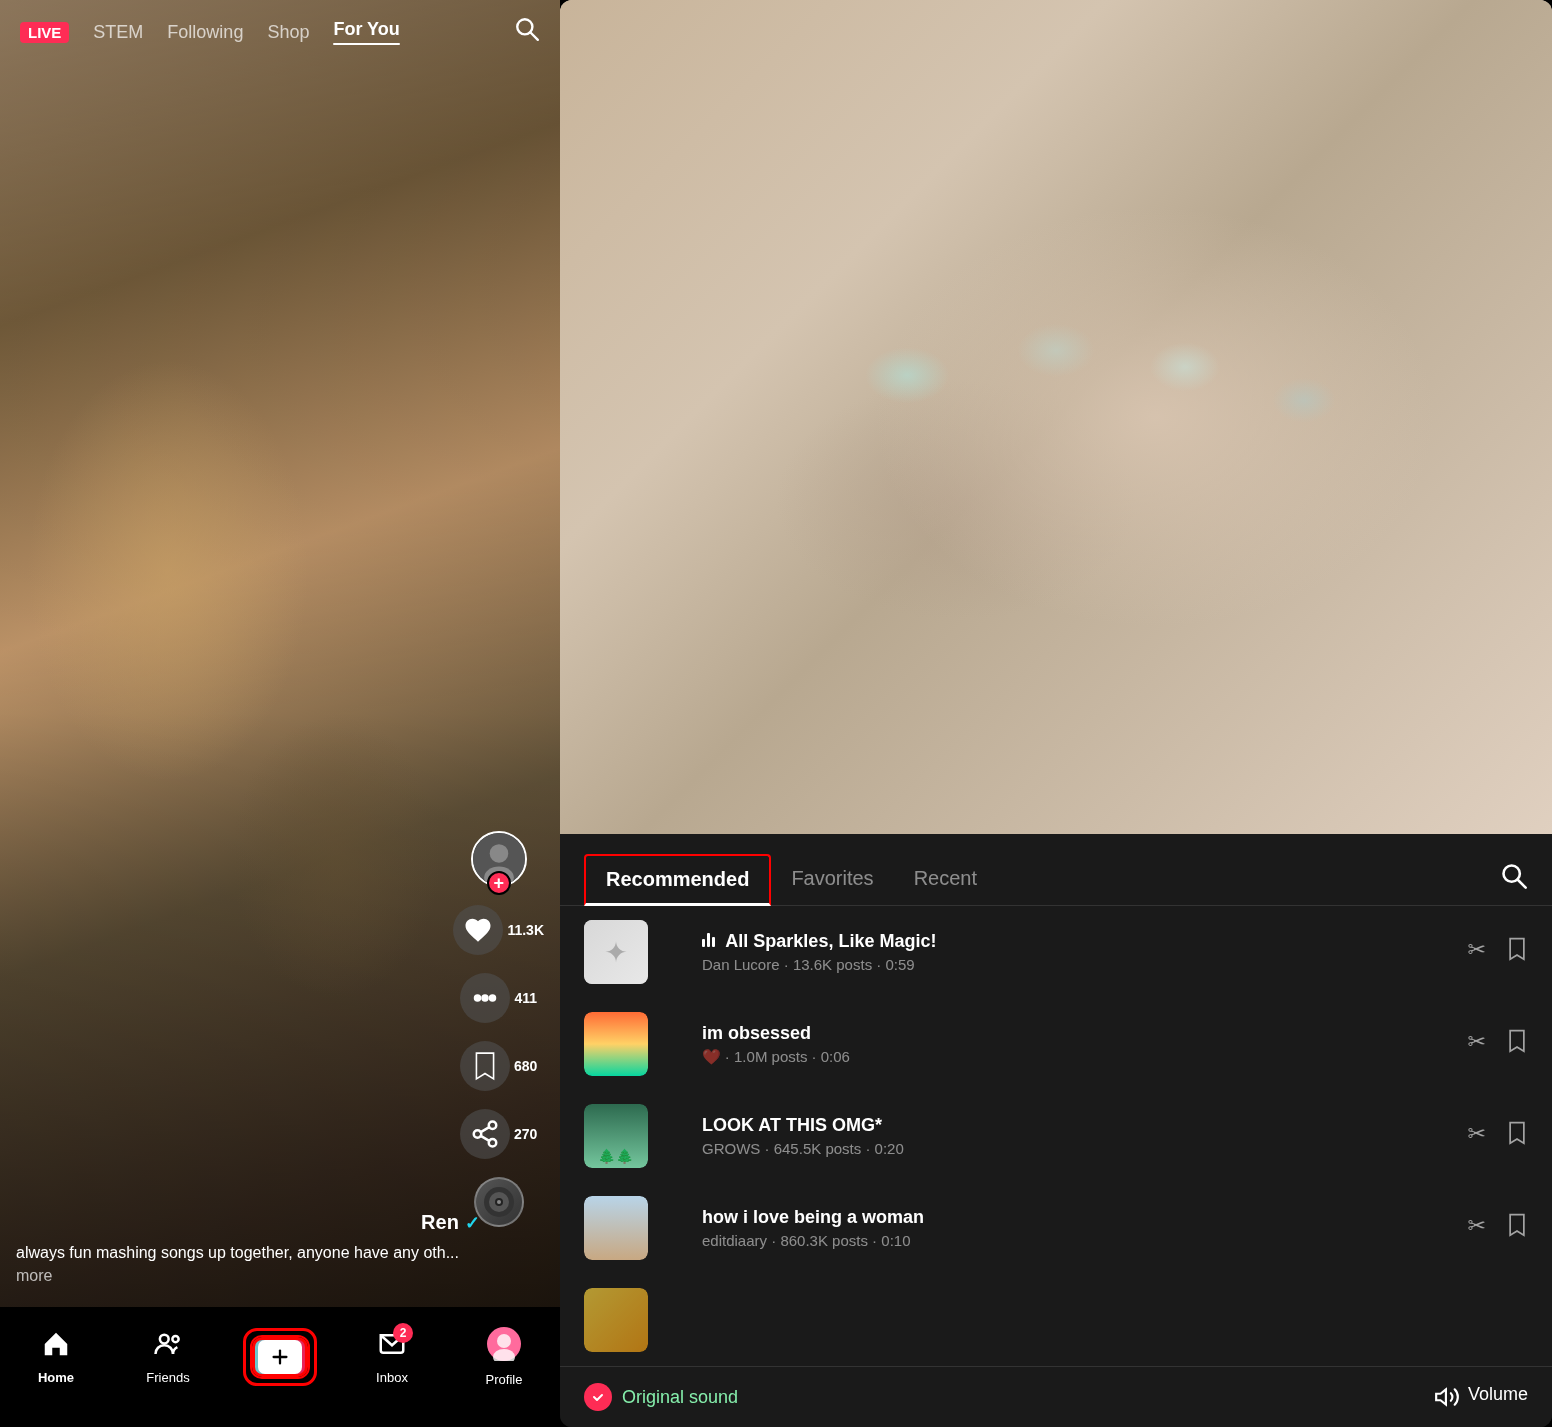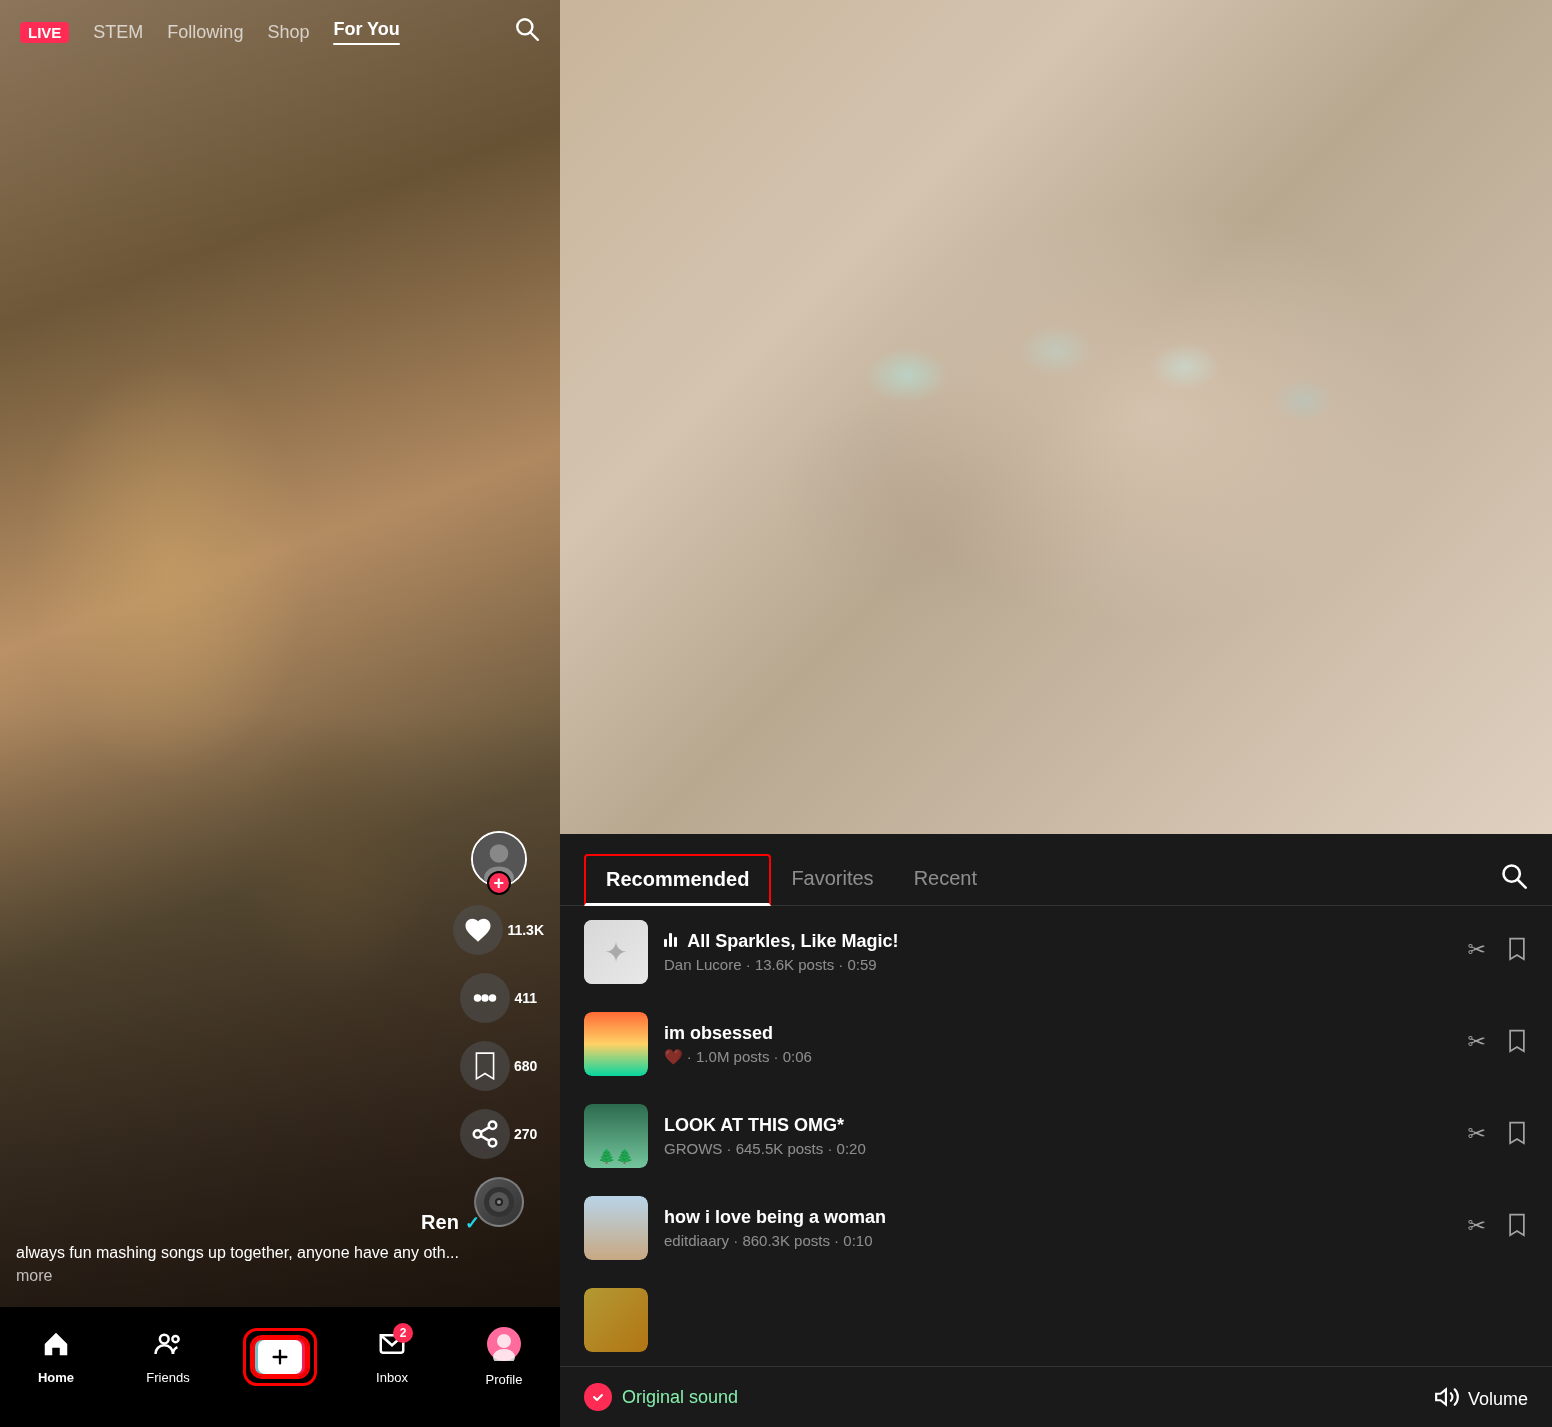--- a/index.html
+++ b/index.html
@@ -291,20 +291,21 @@
     }
 
     
     .right-panel {
       flex: 1;
       height: 1427px;
       display: flex;
       flex-direction: column;
       background: #000;
       overflow: hidden;
+      border-radius: 12px;
     }
 
     .video-preview-top {
       flex: 1;
       background: linear-gradient(180deg, #d4c4b0 0%, #c8b49a 30%, #e8d4c0 60%, #b0a090 100%);
       position: relative;
       overflow: hidden;
       min-height: 600px;
     }
 
@@ -398,20 +399,21 @@
       align-items: center;
       justify-content: center;
       color: #888;
       font-size: 20px;
       width: 64px;
       height: 64px;
     }
 
     .sound-info {
       flex: 1;
+      margin-left: 38px;
     }
 
     .sound-title {
       color: #fff;
       font-size: 18px;
       font-weight: 600;
       margin-bottom: 4px;
     }
 
     .sound-meta {
@@ -455,21 +457,21 @@
     }
 
     .sound-playing-text {
       color: #86efac;
       font-size: 18px;
       font-weight: 400;
     }
 
     .volume-btn {
       display: flex;
-      align-items: flex-end;
+      align-items: flex-start;
       gap: 8px;
       color: #fff;
       font-size: 18px;
       cursor: pointer;
       margin-left: auto;
     }
   </style>
 </head>
 <body>
 

